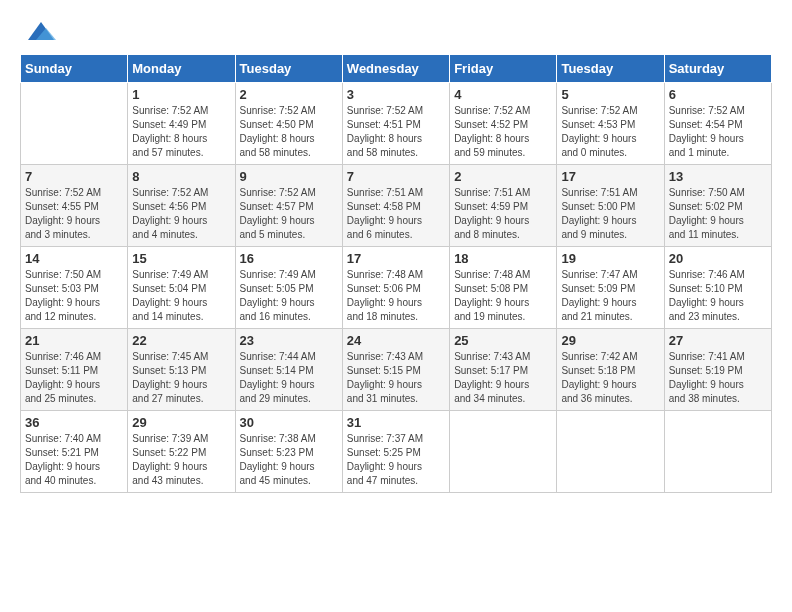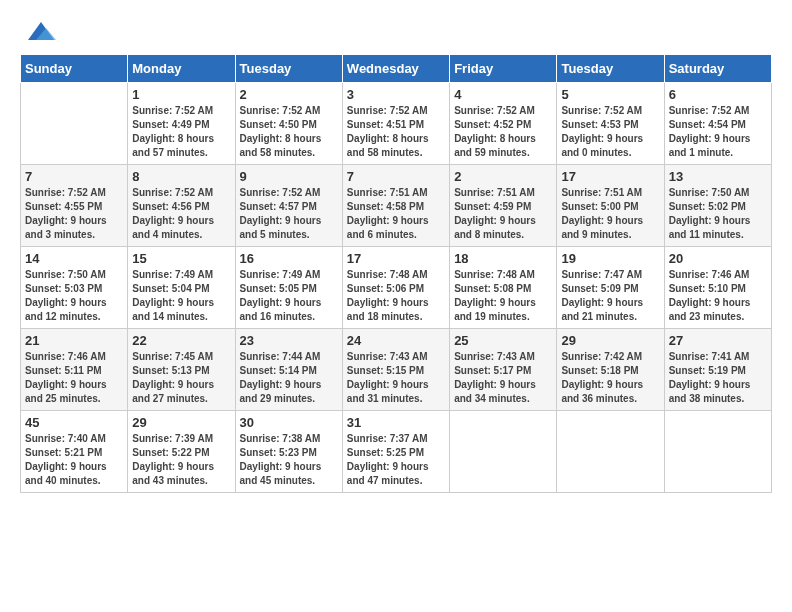--- a/index.html
+++ b/index.html
@@ -74,21 +74,20 @@
       font-size: 13px;
       font-weight: bold;
       color: #333;
       display: block;
       margin-bottom: 2px;
     }
     .cell-content {
       font-size: 10px;
       color: #444;
       line-height: 1.4;
-      font-weight: bold;
     }
     .empty-cell {
       background: #f9f9f9;
     }
     tbody tr:nth-child(even) td {
       background: #f5f5f5;
     }
     tbody tr:nth-child(odd) td {
       background: #ffffff;
     }
@@ -236,21 +235,21 @@
           <span class="day-number">29</span>
           <div class="cell-content">Sunrise: 7:42 AM<br>Sunset: 5:18 PM<br>Daylight: 9 hours<br>and 36 minutes.</div>
         </td>
         <td>
           <span class="day-number">27</span>
           <div class="cell-content">Sunrise: 7:41 AM<br>Sunset: 5:19 PM<br>Daylight: 9 hours<br>and 38 minutes.</div>
         </td>
       </tr>
       <tr>
         <td>
-          <span class="day-number">45</span>
+          <span class="day-number">36</span>
           <div class="cell-content">Sunrise: 7:40 AM<br>Sunset: 5:21 PM<br>Daylight: 9 hours<br>and 40 minutes.</div>
         </td>
         <td>
           <span class="day-number">29</span>
           <div class="cell-content">Sunrise: 7:39 AM<br>Sunset: 5:22 PM<br>Daylight: 9 hours<br>and 43 minutes.</div>
         </td>
         <td>
           <span class="day-number">30</span>
           <div class="cell-content">Sunrise: 7:38 AM<br>Sunset: 5:23 PM<br>Daylight: 9 hours<br>and 45 minutes.</div>
         </td>

